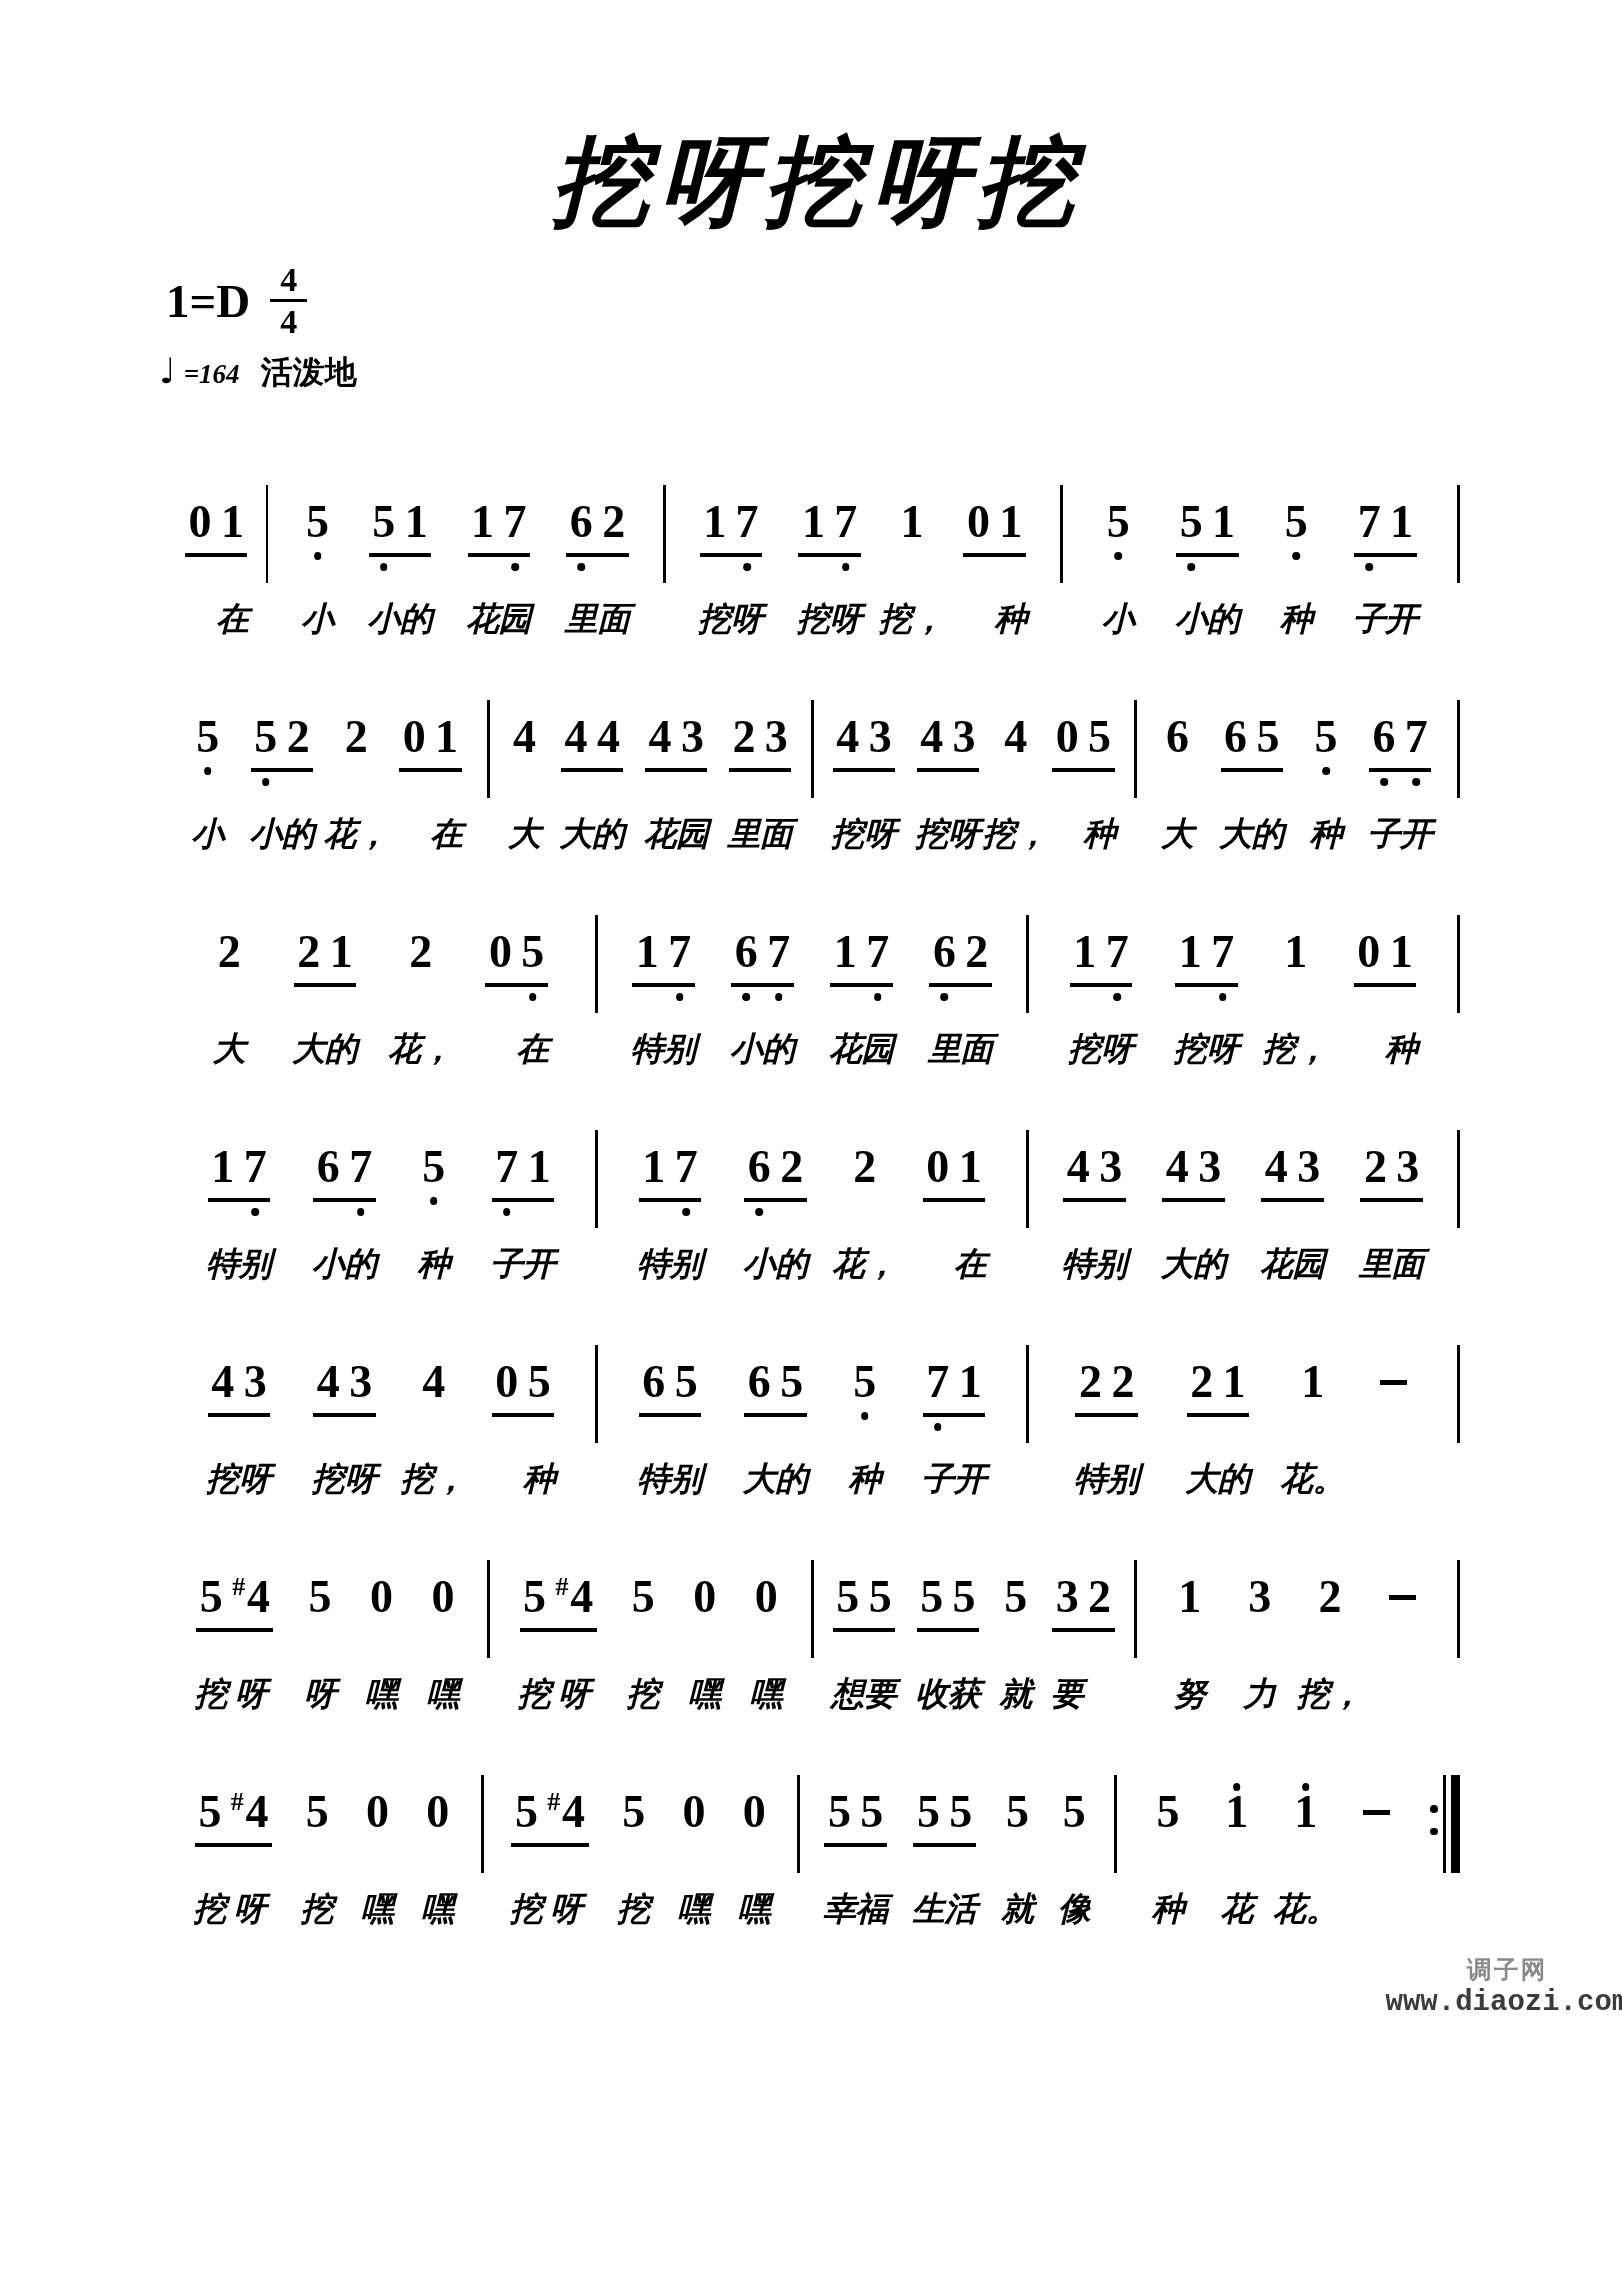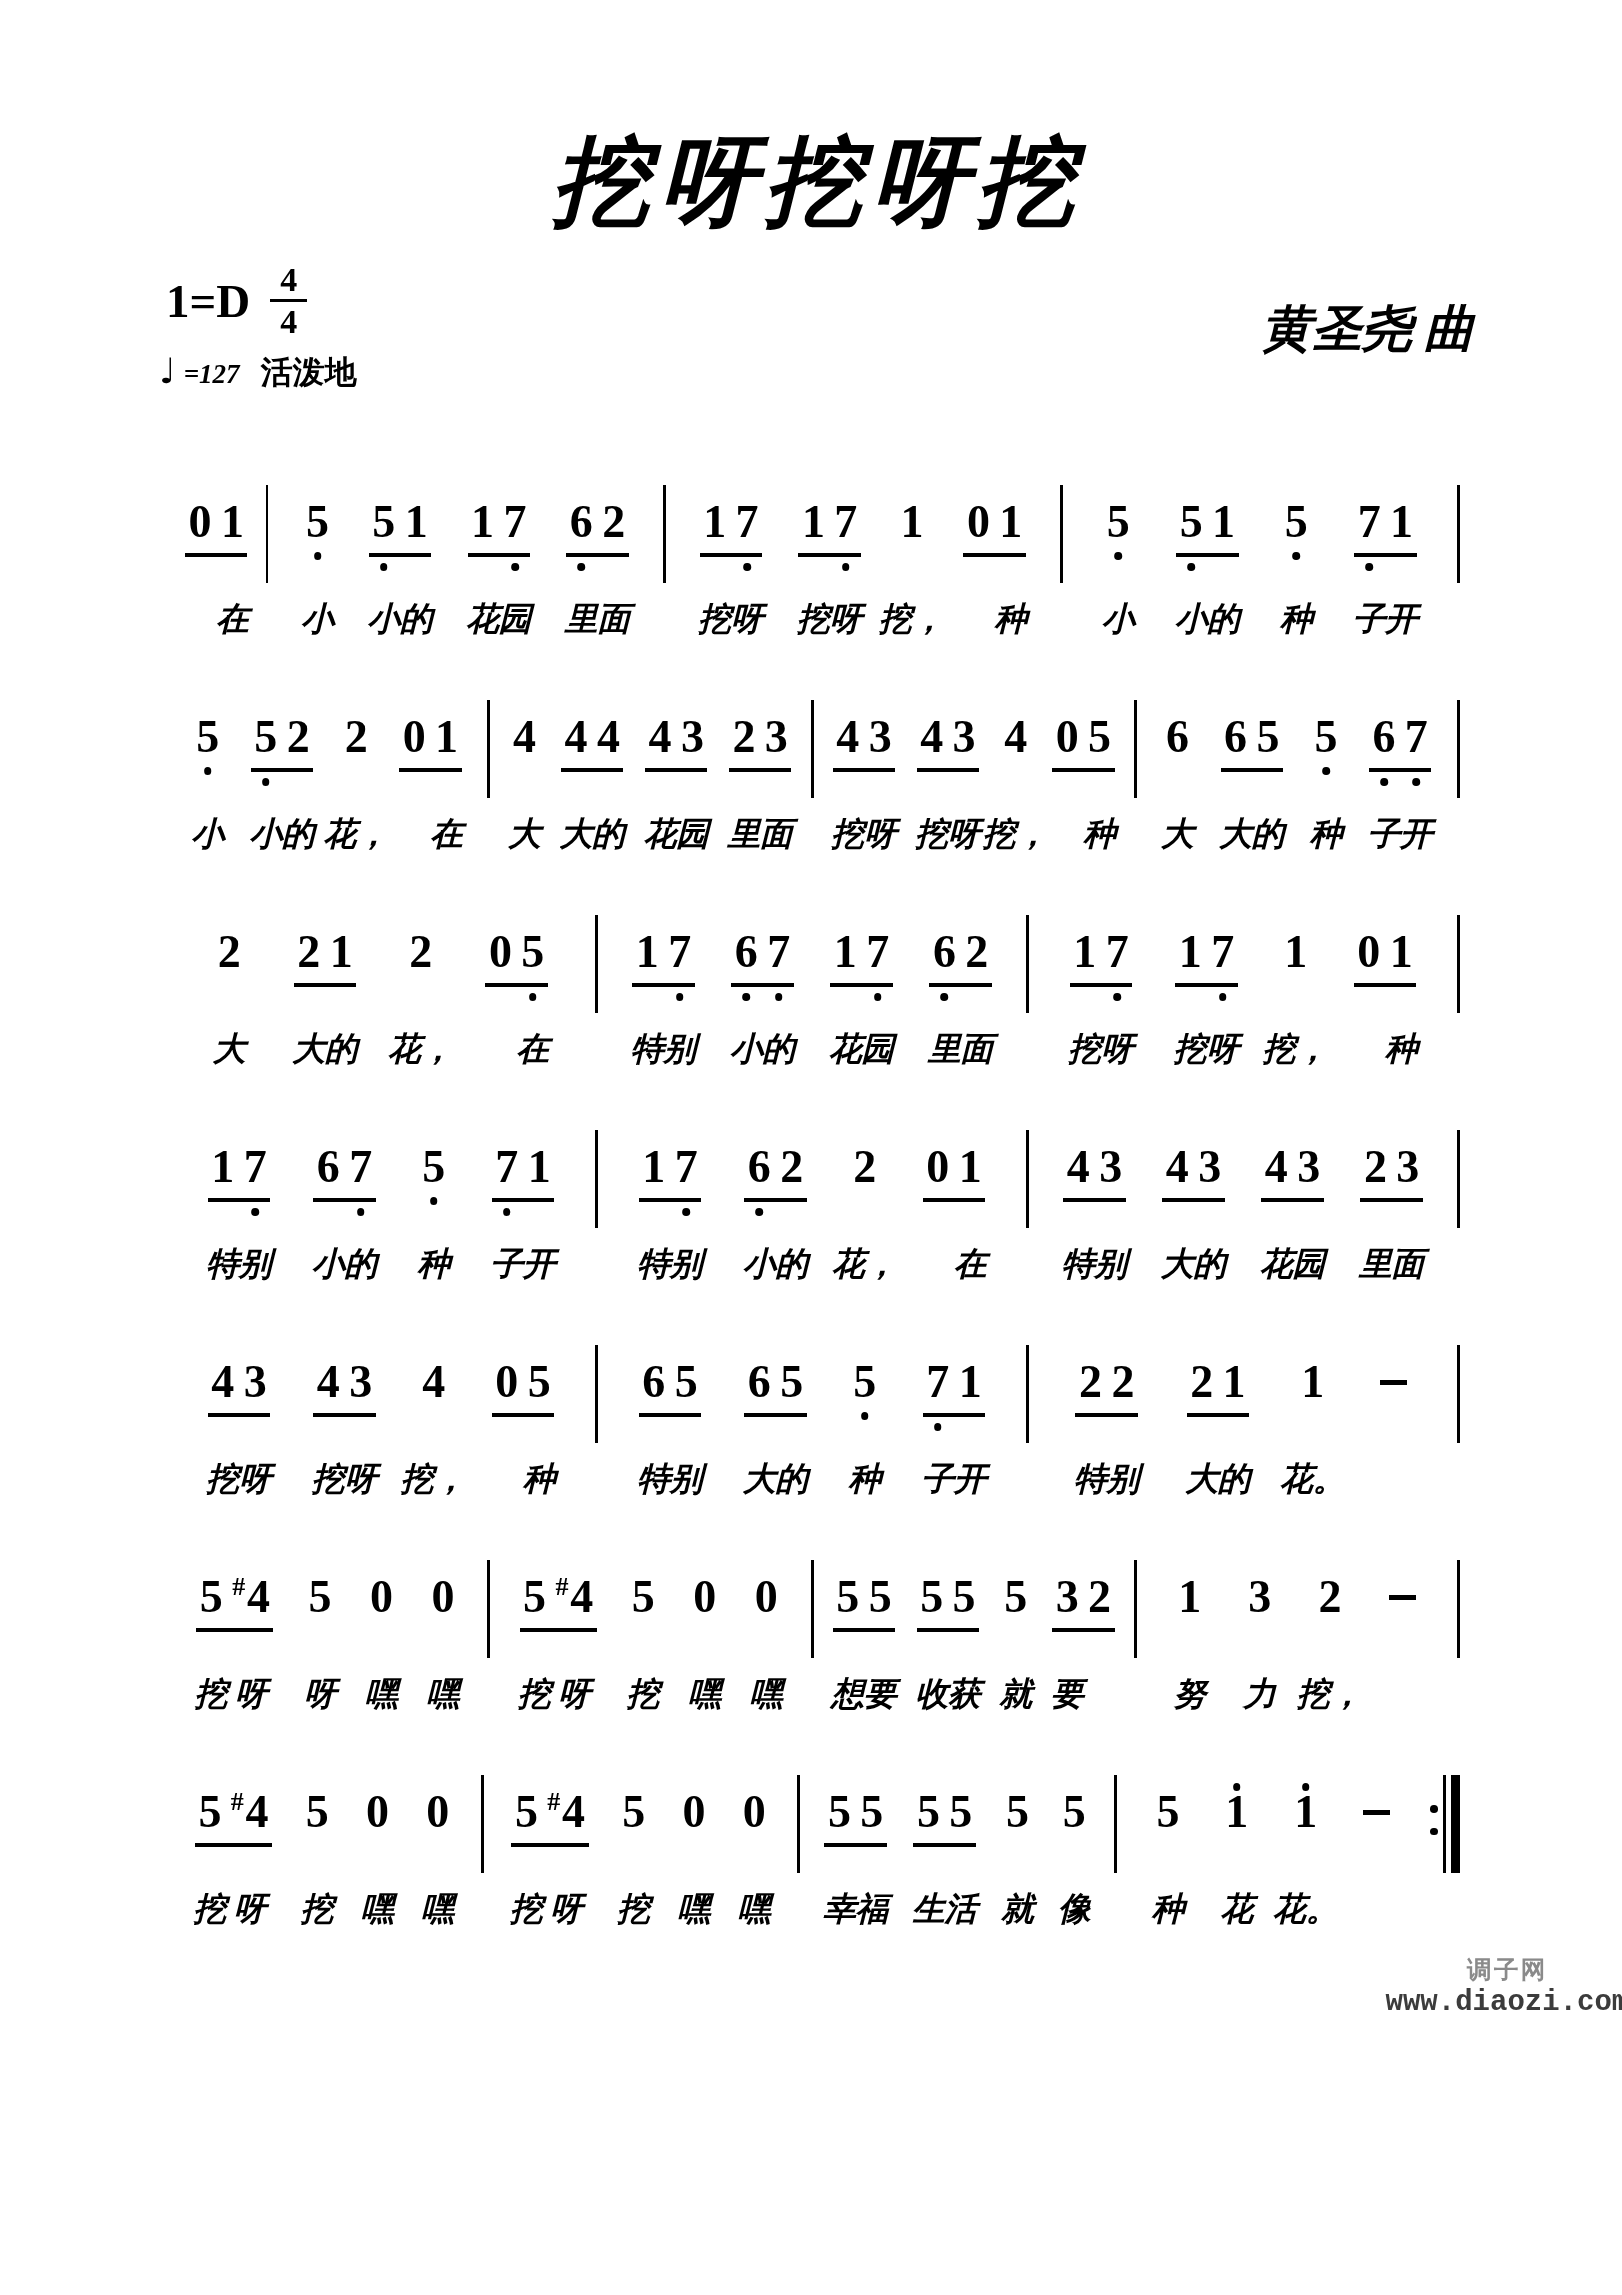--- a/index.html
+++ b/index.html
@@ -58,26 +58,25 @@
     <span class="key">1=D</span>
     <span class="frac">
       <span class="num">4</span>
       <span class="fbar"></span>
       <span class="den">4</span>
     </span>
   </div>
 
   <div class="tempo">
     <span class="tnote">♩</span>
-    <span class="tval">=127</span>
+    <span class="tval">=164</span>
     <span class="ttext">活泼地</span>
   </div>
 
   <div class="credits">
-    <div class="credit">黄圣尧 曲</div>
   </div>
 
   <div id="score">
       <div class="system">
         <div class="measure" style="flex-grow: 1;">
           <div class="group">
             <div class="note">
               <div class="digit">0</div>
             </div>
             <div class="note">

